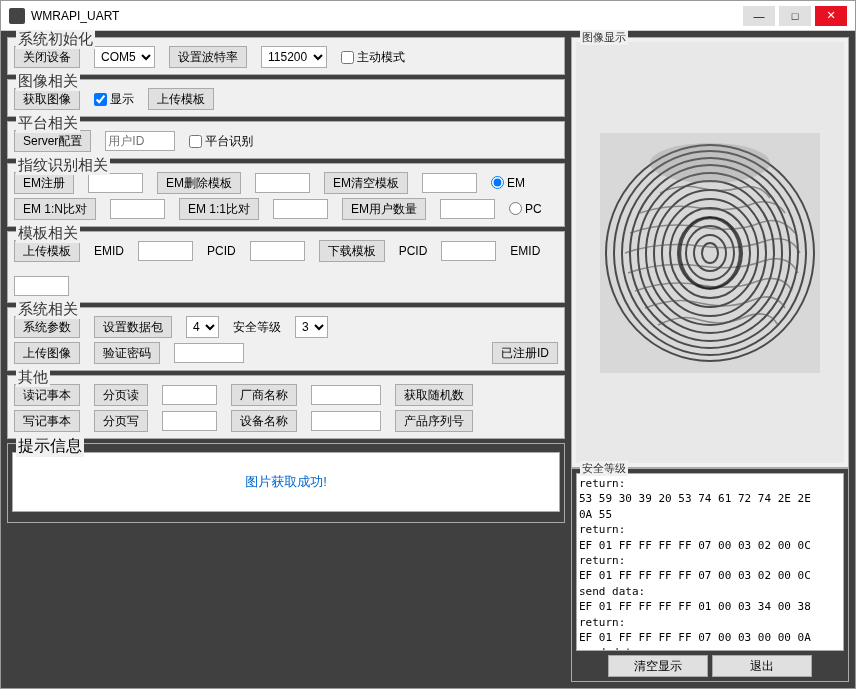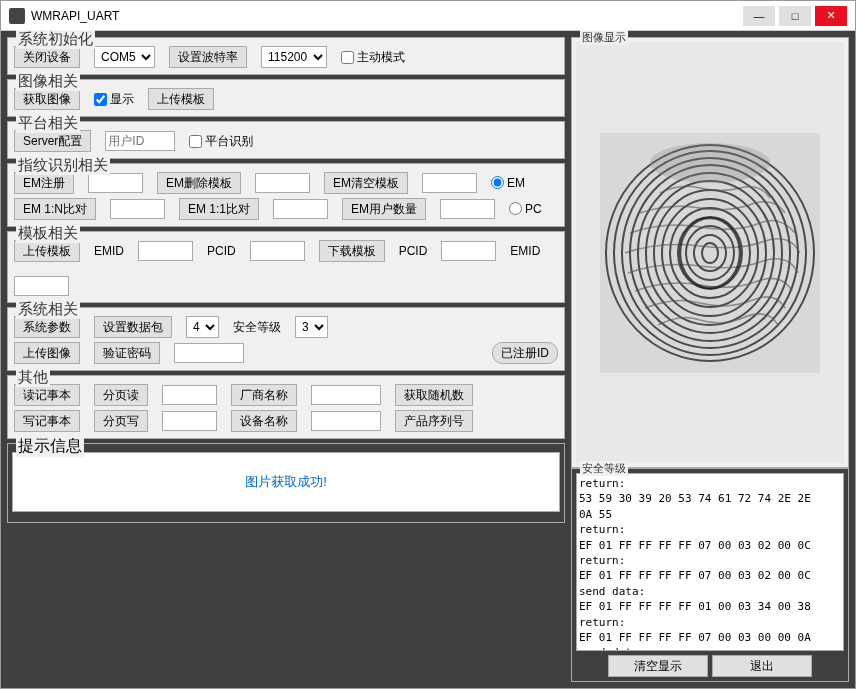--- a/index.html
+++ b/index.html
@@ -356,21 +356,21 @@
           </select>
           <span>安全等级</span>
           <select>
             <option>3</option><option>1</option><option>2</option><option>4</option><option>5</option>
           </select>
         </div>
         <div class="row">
           <button>上传图像</button>
           <button>验证密码</button>
           <input type="text" class="input-medium" style="">
-          <button style="margin-left:auto;border-radius:10px;">已注册ID</button>
+          <button style="margin-left:auto;">已注册ID</button>
         </div>
       </div>
 
       <div class="group-box">
         <span class="group-label">其他</span>
         <div class="row">
           <button>读记事本</button>
           <button>分页读</button>
           <input type="text" class="input-short" style="">
           <button>厂商名称</button>

